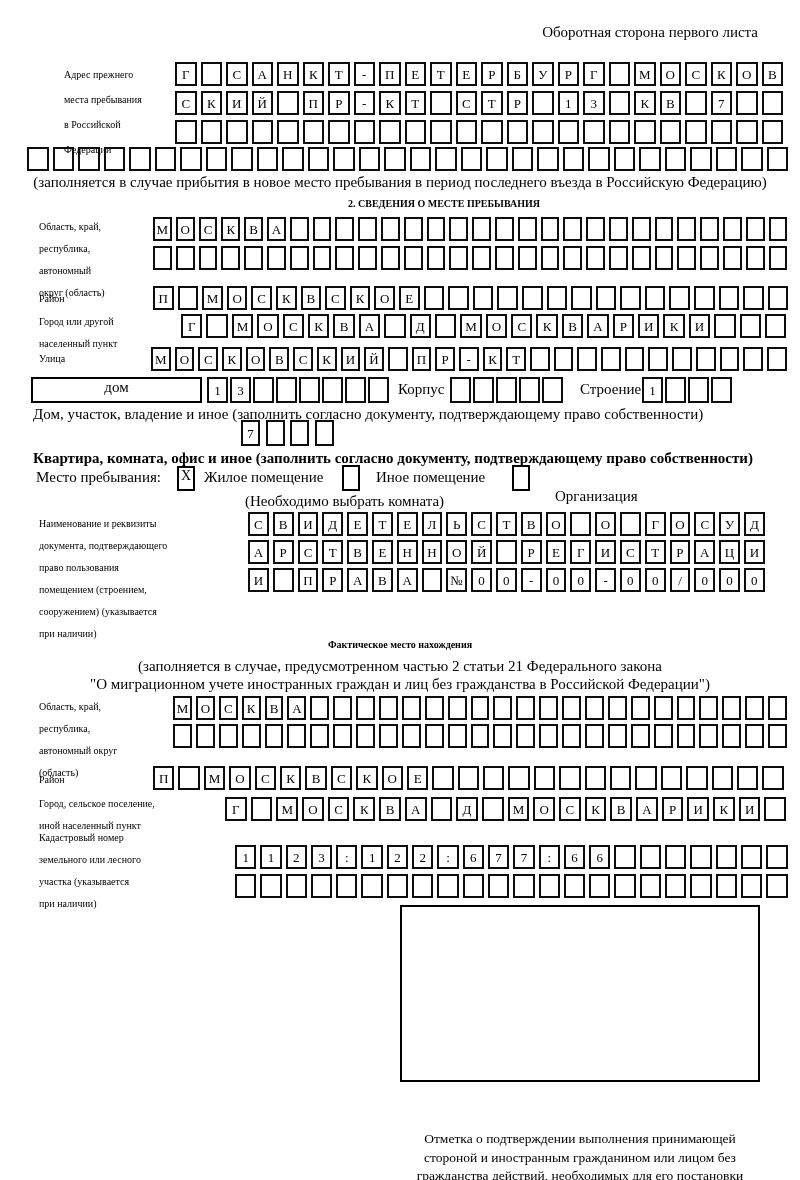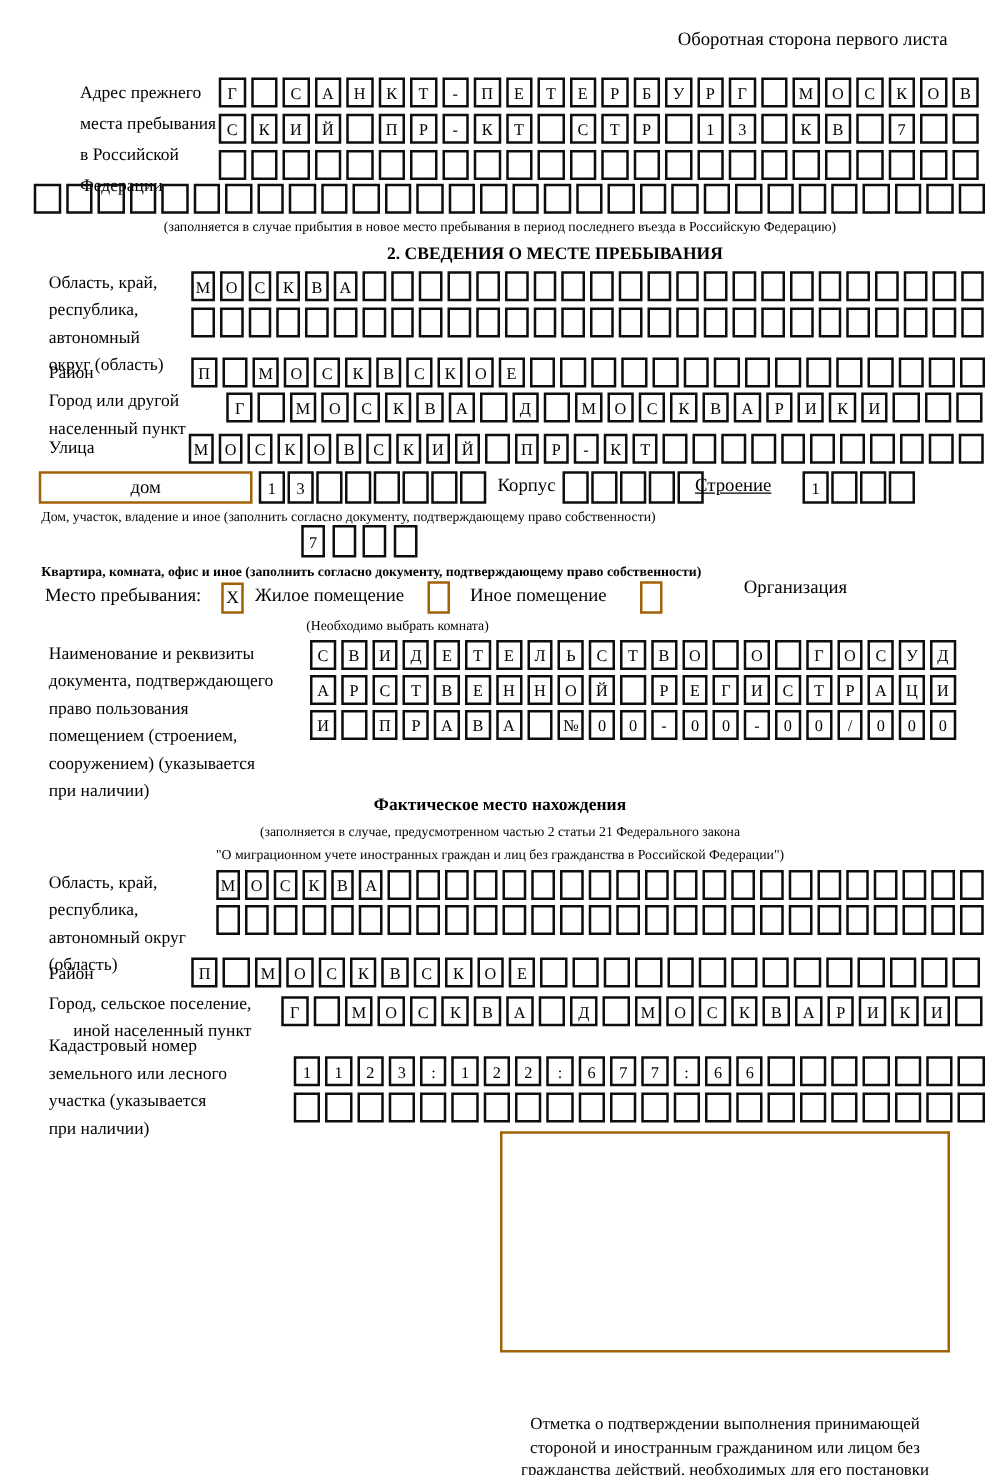--- a/index.html
+++ b/index.html
@@ -8,27 +8,27 @@
     font-family:"Liberation Serif","DejaVu Serif",serif; color:#000;
     overflow:hidden;
   }
   .row { position:absolute; display:flex; gap:4px; }
   .cell {
     flex:0 0 auto; width:var(--cw,21px); height:var(--ch,24px);
     border:2px solid #0d0d0d; box-sizing:border-box;
     display:flex; align-items:center; justify-content:center;
     font-size:13px; line-height:1;
   }
-  .lbl { position:absolute; font-size:14px; line-height:22px; white-space:pre-line; }
-  .note { position:absolute; font-size:11px; line-height:17px; }
+  .lbl { position:absolute; font-size:10px; line-height:22px; white-space:pre-line; }
+  .note { position:absolute; font-size:15px; line-height:17px; }
   .center { left:0; width:800px; text-align:center; }
   .bold { font-weight:bold; }
   .box {
-    position:absolute; border:2px solid #a16207; box-sizing:border-box;
-    display:flex; align-items:center; justify-content:center; font-size:15px;
+    position:absolute; border:2px solid #000000; box-sizing:border-box;
+    display:flex; justify-content:center; font-size:15px;
   }
   .inline-lbl { position:absolute; font-size:15px; white-space:nowrap; }
   .caption { position:absolute; font-size:13.5px; line-height:18.5px; text-align:center; white-space:pre-line; }
 </style>
 </head>
 <body>
 
 <div class="page">
 
   <div class="inline-lbl" style="top:24px; right:42px;">Оборотная сторона первого листа</div>
@@ -320,21 +320,21 @@
       <span class="cell"></span>
     </div>
   <div class="inline-lbl" style="left:398px; top:381px;">Корпус</div>
   <div class="row" style="left:450px; top:377px; gap:2px; --cw:21px; --ch:26px;">
       <span class="cell"></span>
       <span class="cell"></span>
       <span class="cell"></span>
       <span class="cell"></span>
       <span class="cell"></span>
     </div>
-  <div class="inline-lbl" style="left:556px; top:381px;text-decoration:underline;">Строение</div>
+  <div class="inline-lbl" style="left:580px; top:381px;">Строение</div>
   <div class="row" style="left:642px; top:377px; gap:2px; --cw:21px; --ch:26px;">
       <span class="cell">1</span>
       <span class="cell"></span>
       <span class="cell"></span>
       <span class="cell"></span>
     </div>
   <div class="note" style="left:33px; top:406px;">Дом, участок, владение и иное (заполнить согласно документу, подтверждающему право собственности)</div>
 
   <div class="row" style="left:241px; top:420px; gap:5.5px; --cw:19px; --ch:26px;">
       <span class="cell">7</span>
@@ -345,21 +345,21 @@
   <div class="note" style="left:33px; top:450px;font-weight:bold;">Квартира, комната, офис и иное (заполнить согласно документу, подтверждающему право собственности)</div>
 
   <div class="inline-lbl" style="left:36px; top:469px;">Место пребывания:</div>
   <div class="box" style="left:177px; top:466px; width:18px; height:25px; font-size:14px;">
     <span>X</span>
   </div>
   <div class="inline-lbl" style="left:204px; top:469px;">Жилое помещение</div>
   <div class="box" style="left:342px; top:465px; width:18px; height:26px;"></div>
   <div class="inline-lbl" style="left:376px; top:469px;">Иное помещение</div>
   <div class="box" style="left:512px; top:465px; width:18px; height:26px;"></div>
-  <div class="inline-lbl" style="left:555px; top:462px;margin-left:40px;">Организация</div>
+  <div class="inline-lbl" style="left:555px; top:488px;">Организация</div>
   <div class="note" style="left:245px; top:493px;">(Необходимо выбрать комната)</div>
 
   <div class="lbl" style="left:39px; top:513px;">Наименование и реквизиты
 документа, подтверждающего
 право пользования
 помещением (строением,
 сооружением) (указывается
 при наличии)</div>
   <div class="row" style="left:248px; top:512px; --cw:20.8px;">
       <span class="cell">С</span>
@@ -520,21 +520,21 @@
       <span class="cell"></span>
       <span class="cell"></span>
       <span class="cell"></span>
       <span class="cell"></span>
       <span class="cell"></span>
       <span class="cell"></span>
       <span class="cell"></span>
       <span class="cell"></span>
     </div>
 
-  <div class="lbl" style="left:39px; top:793px;text-align:right;">Город, сельское поселение,
+  <div class="lbl" style="left:39px; top:793px;">Город, сельское поселение,
 иной населенный пункт</div>
   <div class="row" style="left:225px; top:797px; --cw:21.7px;">
       <span class="cell">Г</span>
       <span class="cell"></span>
       <span class="cell">М</span>
       <span class="cell">О</span>
       <span class="cell">С</span>
       <span class="cell">К</span>
       <span class="cell">В</span>
       <span class="cell">А</span>

